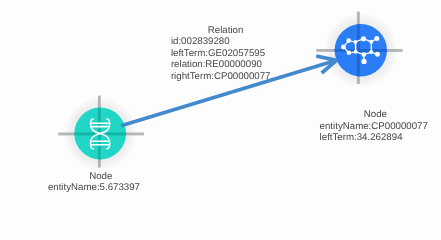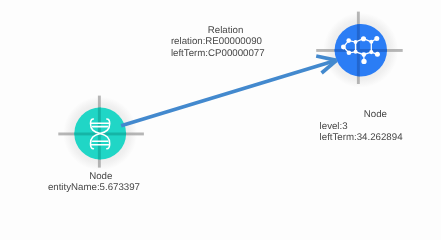--- a/index.html
+++ b/index.html
@@ -107,27 +107,29 @@
   <svg class="layer" viewBox="0 0 441 239">
     <g stroke="#4389ce" stroke-width="3.7" fill="none" stroke-linecap="butt">
       <line x1="121.1" y1="125.8" x2="336.4" y2="60.2"></line>
       <line x1="316.2" y1="56.0" x2="336.6" y2="60.4"></line>
       <line x1="321.6" y1="73.0" x2="336.6" y2="60.4"></line>
     </g>
   </svg>
 
   <div class="txt" style="left:170.9px;top:24.5px;width:99.8px;">
       <div class="ttl" style="position:relative;left:4.8px">Relation</div>
+    <div>id:002839280</div>
+    <div>leftTerm:GE02057595</div>
     <div>relation:RE00000090</div>
-    <div>leftTerm:CP00000077</div>
+    <div>rightTerm:CP00000077</div>
   </div>
 
   <div class="txt" style="left:47.9px;top:170.6px;width:108.9px;">
     <div class="ttl" style="position:relative;left:-1.6px">Node</div>
     <div>entityName:5.673397</div>
   </div>
 
   <div class="txt" style="left:319.6px;top:109.1px;width:108.9px;">
     <div class="ttl" style="position:relative;left:1.3px">Node</div>
-    <div>level:3</div>
+    <div>entityName:CP00000077</div>
     <div>leftTerm:34.262894</div>
   </div>
 </div>
 
 </body></html>

